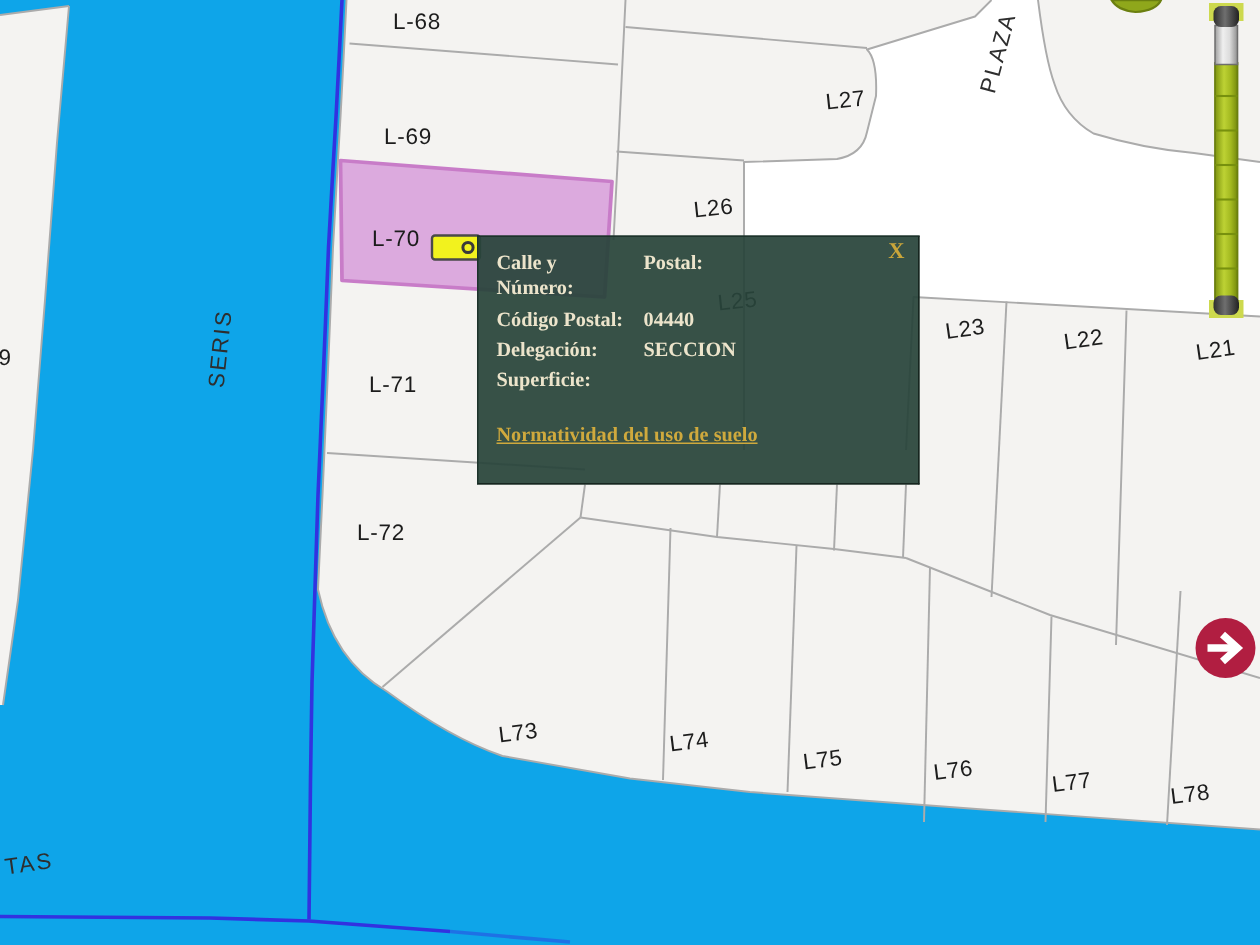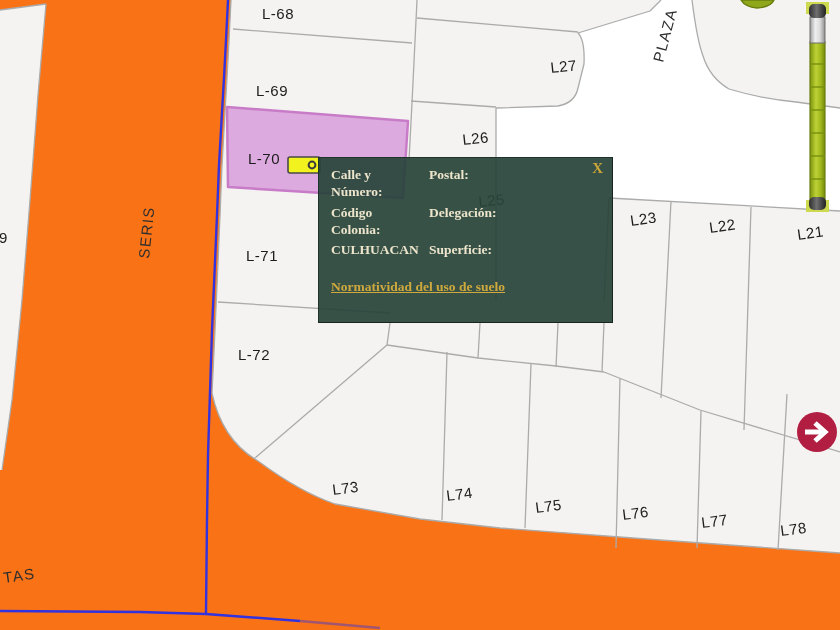--- a/index.html
+++ b/index.html
@@ -1,16 +1,16 @@
 <!DOCTYPE html>
 <html><head>
 <meta charset="utf-8">
 <style>
   html,body{margin:0;padding:0;background:#fff;}
-  .stage{position:relative;width:840px;height:630px;overflow:hidden;background:#f97316;
+  .stage{position:relative;width:840px;height:630px;overflow:hidden;background:#0ea5e9;
          font-family:"Liberation Sans",sans-serif;}
   .stage svg{position:absolute;left:0;top:0;}
   .plbl{font:15px "Liberation Sans",sans-serif;fill:#1c1c1c;letter-spacing:.5px;}
   .slbl{font:15px "Liberation Sans",sans-serif;fill:#2e2e2e;letter-spacing:1.5px;}
   .popup{position:absolute;left:318px;top:157px;width:295px;height:166px;box-sizing:border-box;
          background:rgba(40,68,58,.93);border:1px solid #1d332b;border-right-color:#16251f;
          border-bottom-color:#16251f;padding:8px 12px 6px;overflow:hidden;
          color:#ece4cb;font:bold 13.5px/1.28 "Liberation Serif",serif;z-index:10;}
   .rows{display:grid;grid-template-columns:92px 1fr;column-gap:6px;row-gap:3px;}
   .rows .lab{white-space:normal;}
@@ -144,21 +144,22 @@
       <line x1="805" y1="432" x2="822" y2="432" stroke="#ffffff" stroke-width="5"></line>
       <polyline points="815,423 825,432 815,441" fill="none" stroke="#ffffff" stroke-width="5" stroke-linejoin="miter"></polyline>
     </g>
   </svg>
 
   <div class="popup">
     <span class="close">X</span>
     <div class="rows">
       <span class="lab">Calle y Número:</span>
       <span class="lab">Postal:</span>
-      <span class="lab">Código Colonia:</span>
+      <span class="lab">Código Postal:</span>
+      <span class="val">04440</span>
       <span class="lab">Delegación:</span>
-      <span class="val">CULHUACAN</span>
+      <span class="val">SECCION</span>
       <span class="lab">Superficie:</span>
     </div>
     <span class="link">Normatividad del uso de suelo</span>
   </div>
 
 </div>
 
 </body></html>

